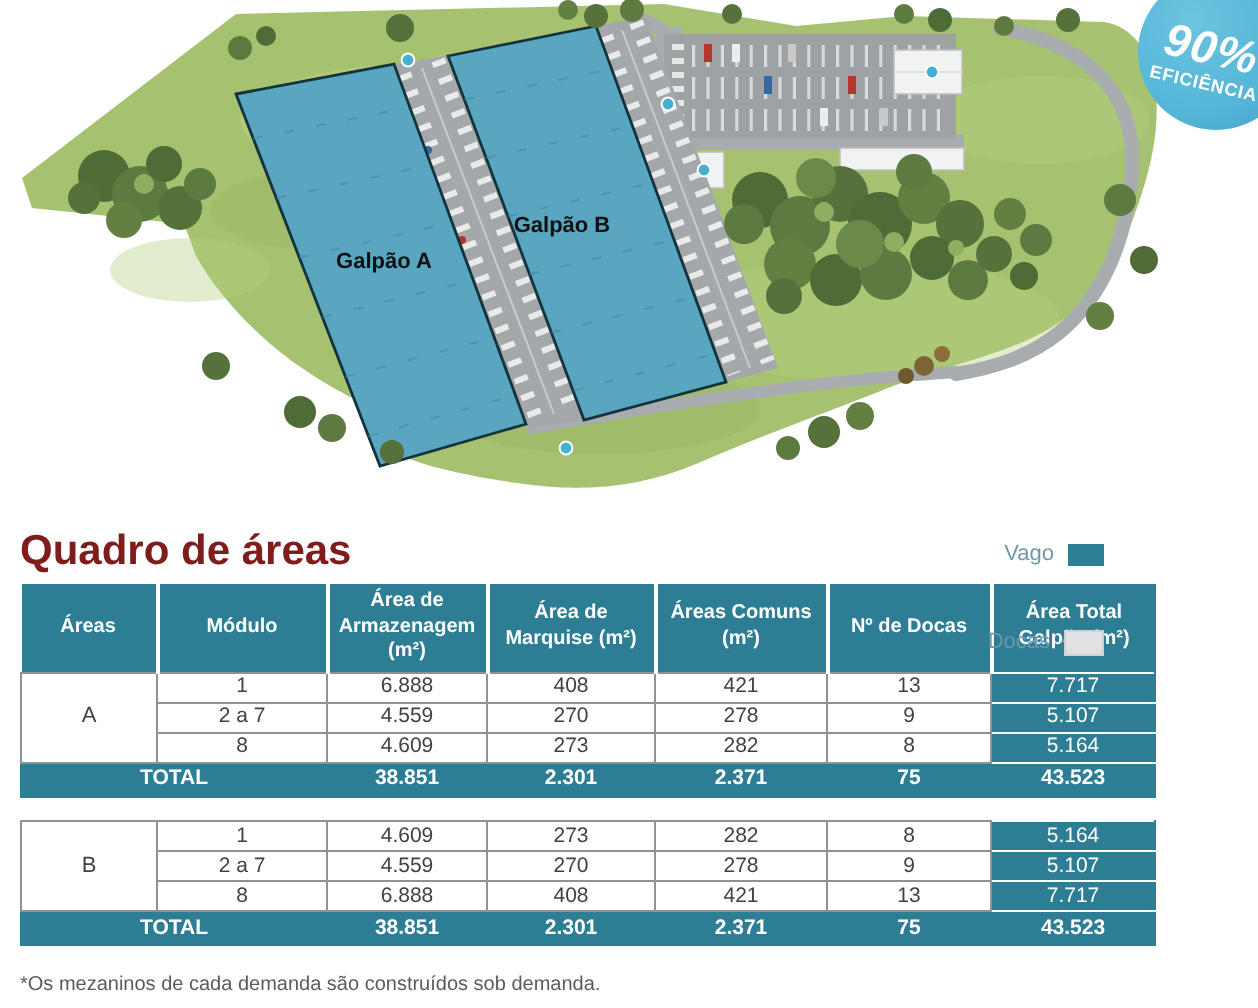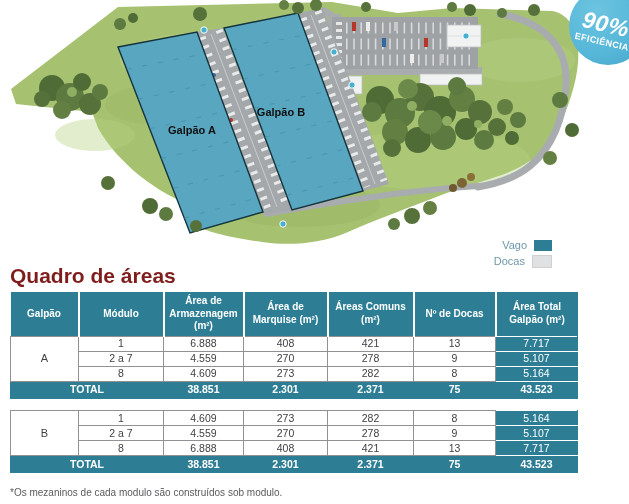--- a/index.html
+++ b/index.html
@@ -11,21 +11,21 @@
   .whse-label{font-size:11px;font-weight:bold;fill:#101010;}
 
   .badge{position:absolute;left:569px;top:-13px;width:78px;height:78px;border-radius:50%;
          background:radial-gradient(circle at 35% 30%, #6cc4e0, var(--badge_blue,#55b6d8) 60%, #42a3c8);
          display:flex;align-items:center;justify-content:center;z-index:6;}
   .badge-inner{transform:rotate(13deg);text-align:center;color:#fff;margin-top:8px;margin-right:6px;}
   .badge-value{font-size:23px;font-weight:bold;font-style:italic;line-height:1;letter-spacing:.5px;}
   .badge-label{font-size:9px;font-weight:bold;letter-spacing:.4px;margin-top:1px;}
 
   .legend{position:absolute;top:240px;right:77px;z-index:5;}
-  .legend-row{display:flex;align-items:center;justify-content:flex-end;gap:7px;margin-bottom:4px;}
+  .legend-row{display:flex;align-items:center;justify-content:flex-end;gap:7px;margin-bottom:4px;margin-top:32px;}
   .legend-label{font-size:11px;color:#6f96ab;line-height:1;}
   .swatch{width:18px;height:11px;display:inline-block;}
   .swatch-vago{background:var(--vacant_swatch,#2d7e95);}
   .swatch-locado{background:var(--leased_swatch,#e0e1e2);border:1px solid #cfd1d3;}
 
   .title{position:absolute;left:10px;top:264px;font-size:21px;font-weight:bold;color:#7f1d1d;}
 
   .tbl{position:absolute;left:10px;width:567px;border-collapse:collapse;table-layout:fixed;}
   #tblA{top:292px;}
   #tblB{top:410px;}
@@ -227,21 +227,21 @@
       <col style="width:68px">
         <col style="width:85px">
         <col style="width:80px">
       <col style="width:84px">
         <col style="width:86px">
         <col style="width:82px">
         <col style="width:82px">
     </colgroup>
     <thead>
       <tr>
-        <th>Galpão</th>
+        <th>Áreas</th>
         <th>Módulo</th>
         <th>Área de Armazenagem (m²)</th>
         <th>Área de Marquise (m²)</th>
         <th>Áreas Comuns (m²)</th>
         <th>Nº de Docas</th>
         <th>Área Total Galpão (m²)</th>
       </tr>
     </thead>
     <tbody>
       <tr>
@@ -320,15 +320,15 @@
         <td colspan="2">TOTAL</td>
         <td>38.851</td>
         <td>2.301</td>
         <td>2.371</td>
         <td>75</td>
         <td>43.523</td>
       </tr>
     </tbody>
   </table>
 
-  <div class="footnote">*Os mezaninos de cada modulo são construídos sob modulo.</div>
+  <div class="footnote">*Os mezaninos de cada demanda são construídos sob demanda.</div>
 
 </div>
 
 </body></html>

